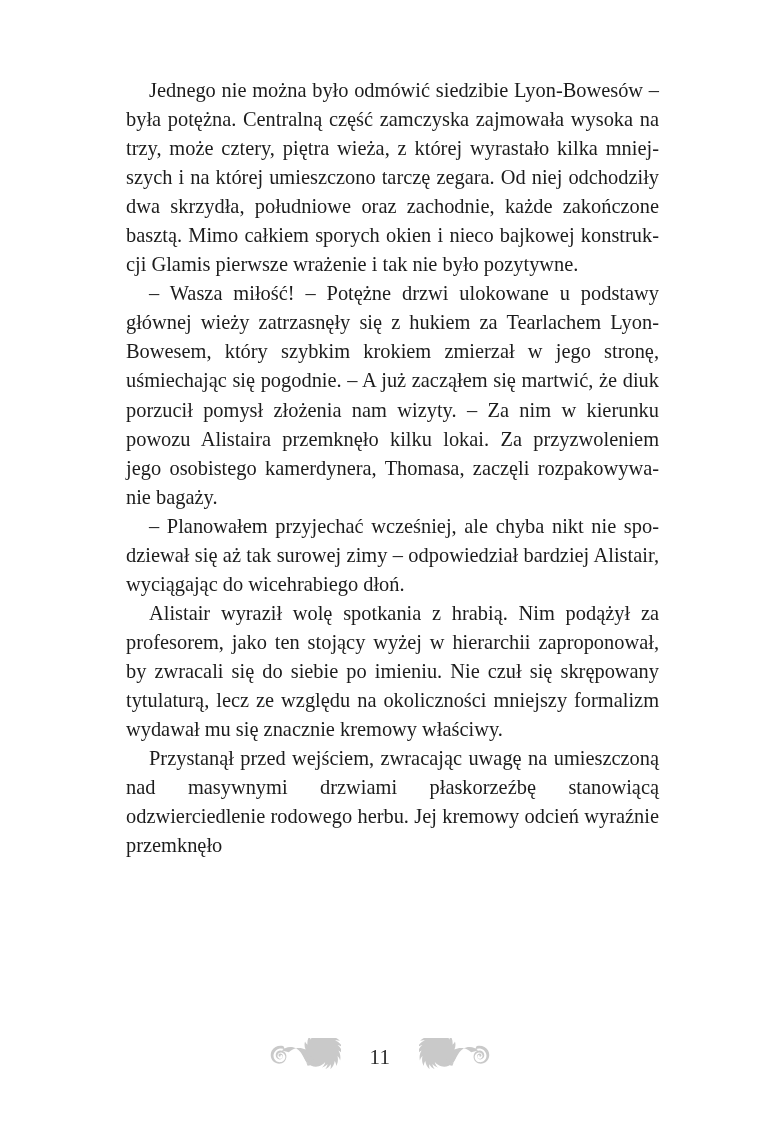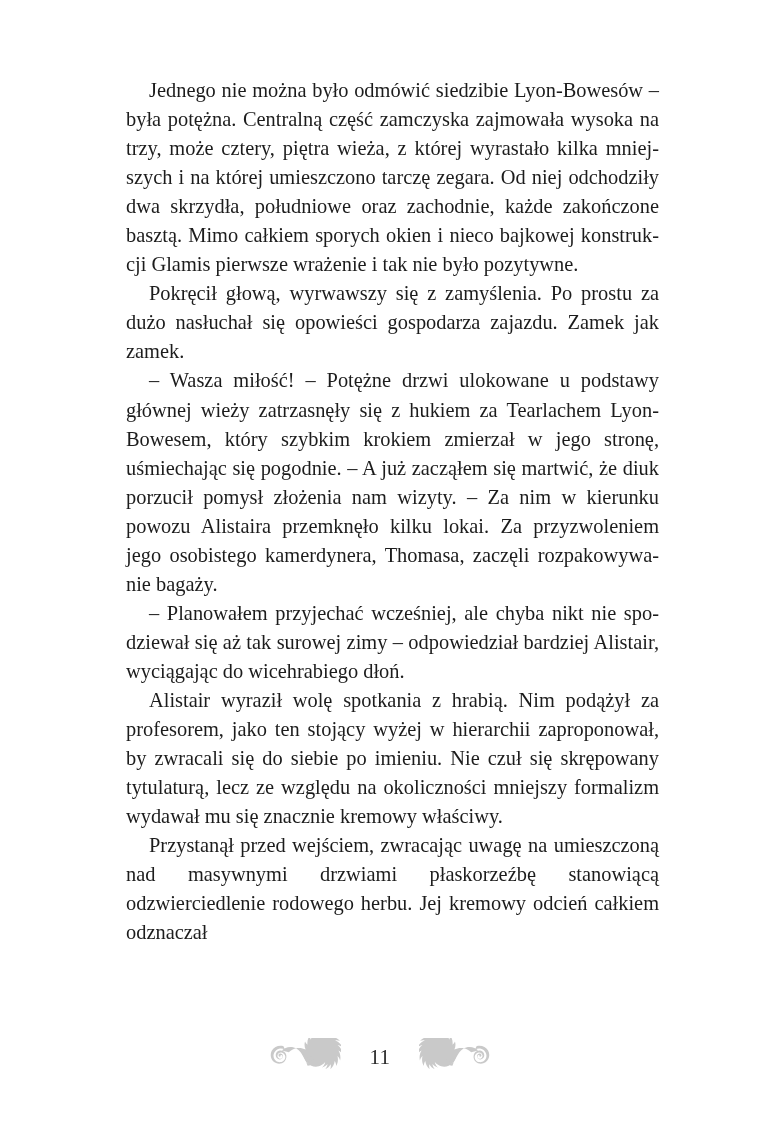--- a/index.html
+++ b/index.html
@@ -73,25 +73,24 @@
     height: 100%;
   }
 </style>
 </head>
 <body>
 
 <div class="page">
 
   <div class="textblock">
     <p class="para">Jednego nie można było odmówić siedzibie Lyon-Bowesów – była potężna. Centralną część zamczyska zajmowała wysoka na trzy, może cztery, piętra wieża, z której wyrastało kilka mniej­szych i na której umieszczono tarczę zegara. Od niej odchodziły dwa skrzydła, południowe oraz zachodnie, każde zakończone basztą. Mimo całkiem sporych okien i nieco bajkowej konstruk­cji Glamis pierwsze wrażenie i tak nie było pozytywne.</p>
-    <p class="para">Pokręcił głową, wyrwawszy się z zamyślenia. Po prostu za dużo nasłuchał się opowieści gospodarza zajazdu. Zamek jak zamek.</p>
     <p class="para">– Wasza miłość! – Potężne drzwi ulokowane u podstawy głównej wieży zatrzasnęły się z hukiem za Tearlachem Lyon­-Bowesem, który szybkim krokiem zmierzał w jego stronę, uśmiechając się pogodnie. – A już zacząłem się martwić, że diuk porzucił pomysł złożenia nam wizyty. – Za nim w kierunku powozu Alistaira przemknęło kilku lokai. Za przyzwoleniem jego osobistego kamerdynera, Thomasa, zaczęli rozpakowywa­nie bagaży.</p>
     <p class="para">– Planowałem przyjechać wcześniej, ale chyba nikt nie spo­dziewał się aż tak surowej zimy – odpowiedział bardziej Alistair, wyciągając do wicehrabiego dłoń.</p>
     <p class="para">Alistair wyraził wolę spotkania z hrabią. Nim podążył za profesorem, jako ten stojący wyżej w hierarchii zaproponował, by zwracali się do siebie po imieniu. Nie czuł się skrępowany tytulaturą, lecz ze względu na okoliczności mniejszy formalizm wydawał mu się znacznie kremowy właściwy.</p>
-    <p class="para">Przystanął przed wejściem, zwracając uwagę na umieszczoną nad masywnymi drzwiami płaskorzeźbę stanowiącą odzwiercied­lenie rodowego herbu. Jej kremowy odcień całkiem odznaczał</p>
+    <p class="para">Przystanął przed wejściem, zwracając uwagę na umieszczoną nad masywnymi drzwiami płaskorzeźbę stanowiącą odzwiercied­lenie rodowego herbu. Jej kremowy odcień wyraźnie przemknęło</p>
   </div>
 
   <div class="footer">
 
     <span class="ornament left">
       <svg viewBox="0 0 74 40" xmlns="http://www.w3.org/2000/svg">
         <g fill="#c9c9c9">
           <path d="M16.5 8.2c-4.6-1.3-9.4 0.6-11.6 4.4-2.3 4-1.1 9.2 2.6 11.7 3.1 2.1 7.4 1.8 10-0.8 2.2-2.2 2.6-5.8 0.9-8.4-1.4-2.2-4.2-3.2-6.6-2.3-2.1 0.8-3.4 3-3 5.2 0.3 1.8 1.9 3.3 3.7 3.4 1.5 0.1 3-0.9 3.4-2.3 0.3-1.1-0.1-2.4-1-3.1-0.7-0.6-1.8-0.7-2.6-0.2-0.6 0.4-0.9 1.2-0.7 1.9 0.2 0.5 0.6 0.9 1.1 1 0.3 0 0.7-0.1 0.9-0.4 0.1-0.2 0.1-0.5-0.1-0.7-0.1-0.1-0.3-0.2-0.5-0.1 0.4-0.6 1.3-0.7 1.9-0.2 0.7 0.5 0.9 1.5 0.5 2.3-0.5 1-1.8 1.5-2.9 1.1-1.4-0.5-2.2-2-2-3.4 0.3-1.8 2-3.1 3.8-2.9 2.2 0.2 3.9 2.1 4 4.3 0.1 2.7-2 5.1-4.7 5.4-3.2 0.4-6.2-1.8-6.9-4.9-0.8-3.7 1.6-7.5 5.3-8.5 2.1-0.6 4.3-0.2 6 1z"></path>
           <path d="M14.8 12.6c2.6-2.8 6.5-4.1 10.3-3.5 3.3 0.5 6.3 2.4 8.3 5 1.7 2.2 2.8 4.8 4.2 7.1 1.6 2.7 3.8 5.2 6.7 6.5 3.3 1.5 7.2 1.2 10.3-0.6 1.4-0.8 2.6-1.9 3.6-3.2-0.4 2.3-1.7 4.4-3.6 5.8 2.3-0.5 4.4-1.8 5.9-3.6-0.2 1.9-1 3.7-2.2 5.1 2.3-1 4.2-2.8 5.3-5 0.4 1.7 0.3 3.5-0.3 5.1 2.5-2 4.1-5 4.4-8.2 0.9 1.4 1.4 3.1 1.4 4.8 1.8-2.9 2.3-6.5 1.4-9.8 1.3 1.2 2.2 2.8 2.6 4.5 0.8-3.4 0.2-7.1-1.7-10 1.6 0.7 3 1.9 3.9 3.4-0.1-3.5-1.9-6.9-4.7-9 1.7 0.2 3.3 0.9 4.6 2-1.2-3.1-3.8-5.6-7-6.6 1.6-0.3 3.3-0.1 4.8 0.5-2.2-2.5-5.4-4-8.7-4 1.4-0.8 3-1.2 4.6-1.2-2.9-1.6-6.4-1.9-9.6-0.8 1.1-1.1 2.5-1.9 4-2.3-3.3-0.6-6.8 0.1-9.6 2 0.7-1.4 1.7-2.6 3-3.5-3.3 0.5-6.3 2.3-8.3 5-0.1-1.5 0.2-3 0.9-4.4-2.8 1.8-4.8 4.7-5.4 8-0.7-1.2-1.1-2.6-1.2-4-1.9 2.6-2.7 5.9-2.2 9.1-1.1-0.9-2-2.1-2.5-3.4-0.8 2.7-0.6 5.6 0.6 8.2-2.5-1.4-5.4-2-8.2-1.6-3.3 0.4-6.3 2-8.6 4.3z"></path>
           <path d="M36.3 16.8c3.1 1.1 6.5 1.3 9.7 0.5-2.4 1.9-5.4 2.9-8.4 2.9 2.7 1.5 5.9 2 8.9 1.4-2.1 1.7-4.7 2.7-7.4 2.8 2.4 1.1 5.1 1.5 7.7 1-1.8 1.3-4 2.1-6.2 2.3z"></path>

